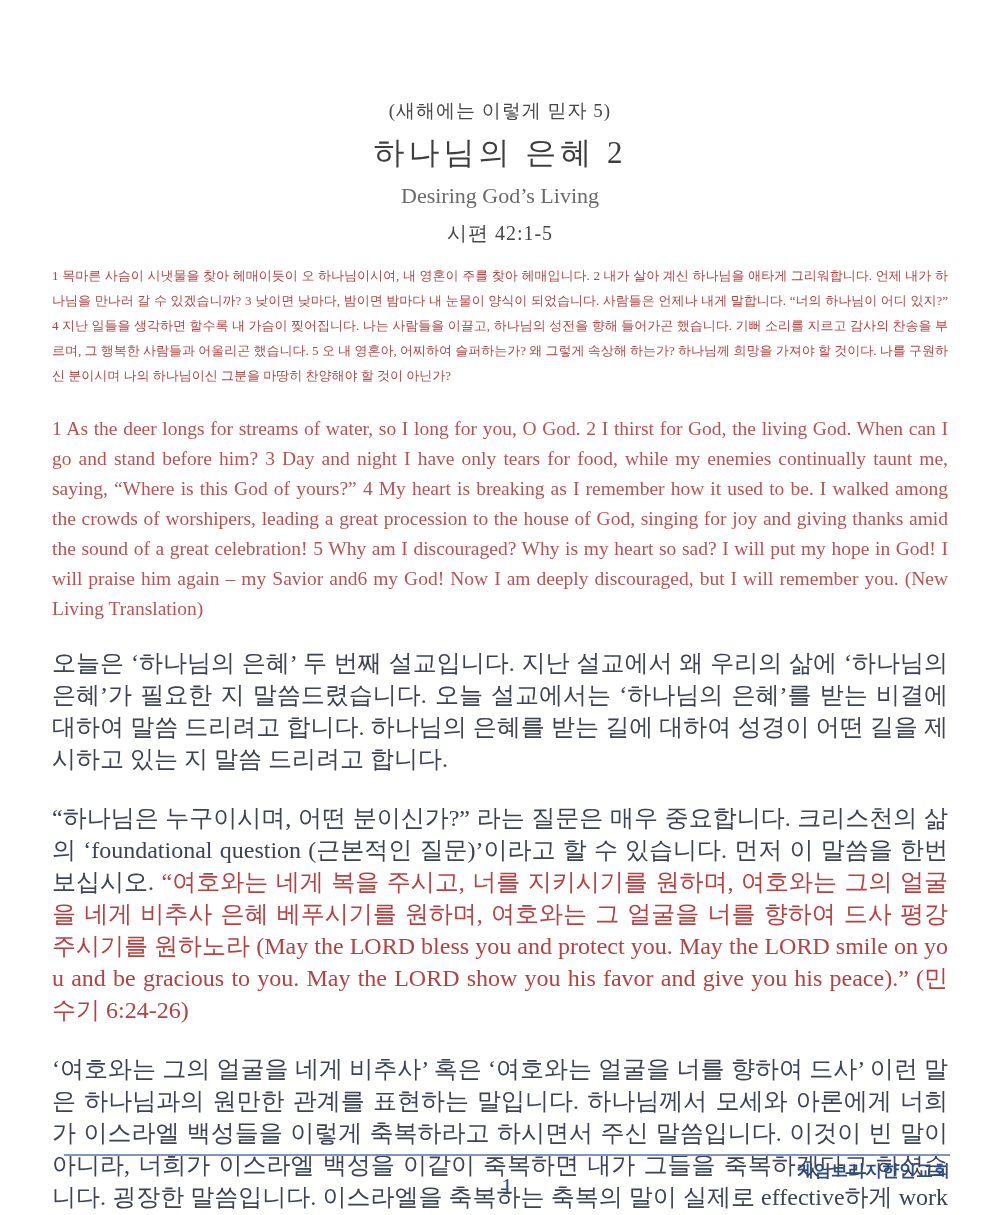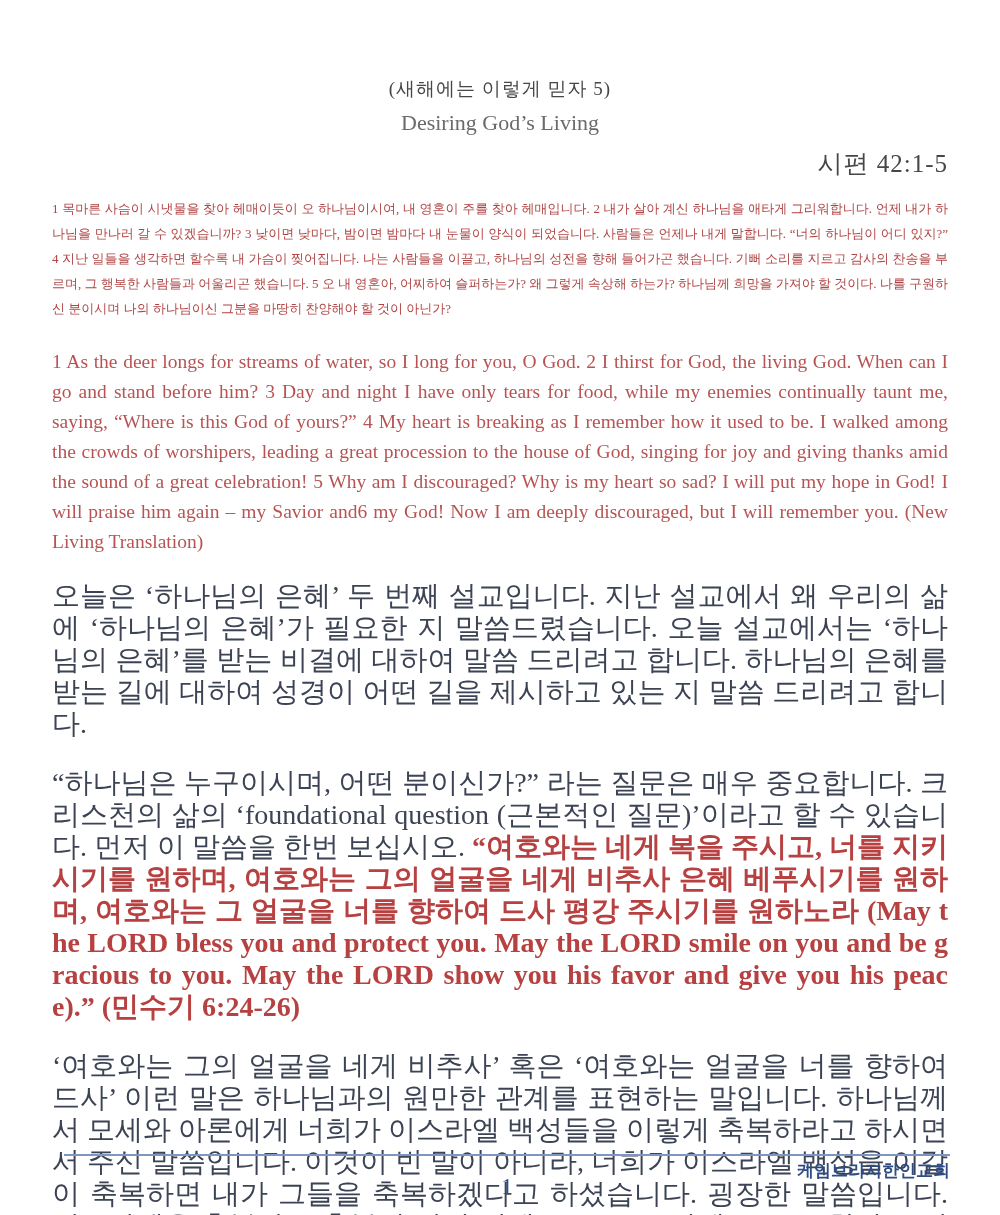--- a/index.html
+++ b/index.html
@@ -7,21 +7,21 @@
     padding: 0;
     background: #ffffff;
   }
   .page {
     position: relative;
     width: 1000px;
     height: 1215px;
     margin: 0 auto;
     background: #ffffff;
     box-sizing: border-box;
-    padding: 76px 52px 0 52px;
+    padding: 98px 52px 0 52px;
     overflow: hidden;
     font-family: "Liberation Serif", "DejaVu Serif", serif;
   }
   
   .doc-header {
     text-align: center;
     margin-bottom: 16px;
   }
   .series-title {
     font-size: 19px;
@@ -35,53 +35,51 @@
     color: #3e3e3e;
     letter-spacing: 4px;
     margin: 0 0 9px 0;
   }
   .subtitle-en {
     font-size: 22px;
     color: #6a6a6a;
     margin-bottom: 11px;
   }
   .scripture-ref {
-    font-size: 25px;
+    font-size: 20px;
     color: #474747;
     letter-spacing: 1px;
-    text-align: right;
   }
   
   .scripture-ko {
     font-size: 13px;
     line-height: 25px;
     color: var(--scripture-red, #b04444);
     text-align: justify;
     margin: 0 0 26px 0;
     word-break: break-all;
   }
   .scripture-en {
     font-size: 19.5px;
     line-height: 30px;
     color: var(--scripture-red-en, #b85353);
     text-align: justify;
     margin: 0 0 23px 0;
   }
   
   .body-p {
-    font-size: 28px;
+    font-size: 24px;
     line-height: 32px;
     color: var(--body-navy, #3c4354);
     text-align: justify;
     margin: 0 0 27px 0;
     word-break: break-all;
   }
   .red-quote {
     color: var(--quote-red, #b74040);
-    font-weight: bold;
   }
   
   .page-footer {
     position: absolute;
     left: 64px;
     right: 50px;
     top: 1154px;
   }
   .footer-divider {
     border: none;
@@ -102,20 +100,21 @@
     margin-top: -8px;
   }
 </style>
 </head>
 <body>
 
 <div class="page">
 
   <header class="doc-header">
     <div class="series-title">(새해에는 이렇게 믿자 5)</div>
+    <h1 class="main-title">하나님의 은혜 2</h1>
     <div class="subtitle-en">Desiring God’s Living</div>
     <div class="scripture-ref">시편 42:1-5</div>
   </header>
 
   <p class="scripture-ko">1 목마른 사슴이 시냇물을 찾아 헤매이듯이 오 하나님이시여, 내 영혼이 주를 찾아 헤매입니다. 2 내가 살아 계신 하나님을 애타게 그리워합니다. 언제 내가 하나님을 만나러 갈 수 있겠습니까? 3 낮이면 낮마다, 밤이면 밤마다 내 눈물이 양식이 되었습니다. 사람들은 언제나 내게 말합니다. “너의 하나님이 어디 있지?” 4 지난 일들을 생각하면 할수록 내 가슴이 찢어집니다. 나는 사람들을 이끌고, 하나님의 성전을 향해 들어가곤 했습니다. 기뻐 소리를 지르고 감사의 찬송을 부르며, 그 행복한 사람들과 어울리곤 했습니다. 5 오 내 영혼아, 어찌하여 슬퍼하는가? 왜 그렇게 속상해 하는가? 하나님께 희망을 가져야 할 것이다. 나를 구원하신 분이시며 나의 하나님이신 그분을 마땅히 찬양해야 할 것이 아닌가?</p>
 
   <p class="scripture-en">1 As the deer longs for streams of water, so I long for you, O God. 2 I thirst for God, the living God. When can I go and stand before him? 3 Day and night I have only tears for food, while my enemies continually taunt me, saying, “Where is this God of yours?” 4 My heart is breaking as I remember how it used to be. I walked among the crowds of worshipers, leading a great procession to the house of God, singing for joy and giving thanks amid the sound of a great celebration! 5 Why am I discouraged? Why is my heart so sad? I will put my hope in God! I will praise him again – my Savior and6 my God! Now I am deeply discouraged, but I will remember you. (New Living Translation)</p>
 
   <p class="body-p">오늘은 ‘하나님의 은혜’ 두 번째 설교입니다. 지난 설교에서 왜 우리의 삶에 ‘하나님의 은혜’가 필요한 지 말씀드렸습니다. 오늘 설교에서는 ‘하나님의 은혜’를 받는 비결에 대하여 말씀 드리려고 합니다. 하나님의 은혜를 받는 길에 대하여 성경이 어떤 길을 제시하고 있는 지 말씀 드리려고 합니다.</p>
 

